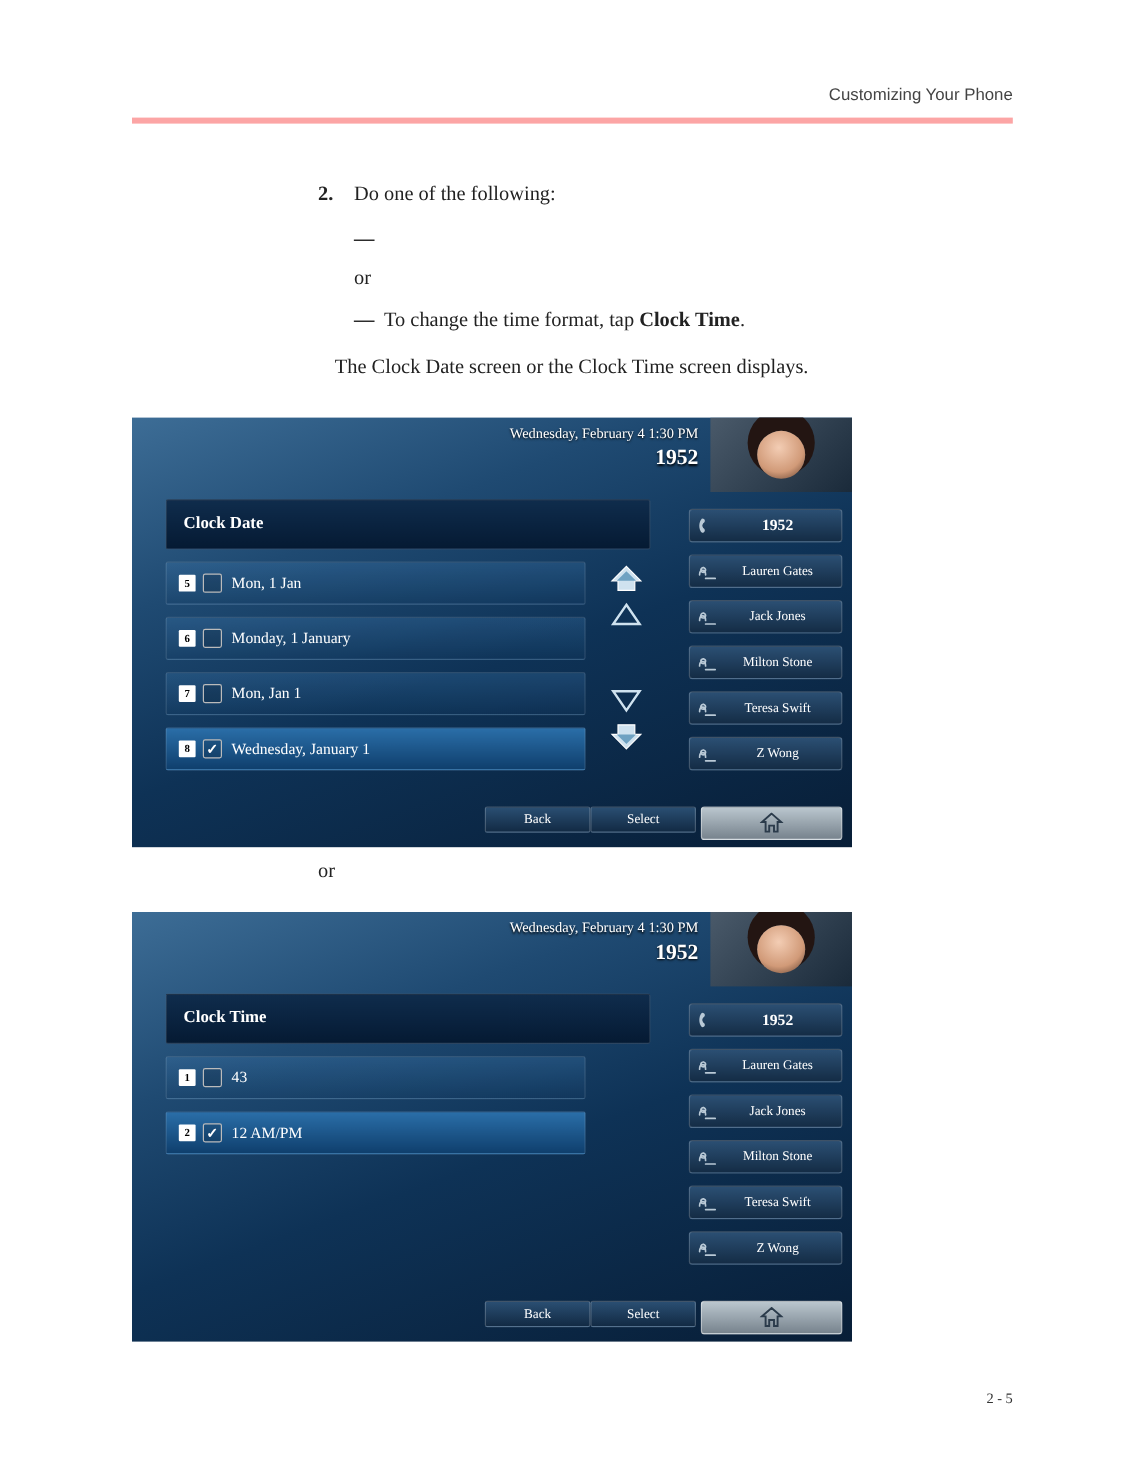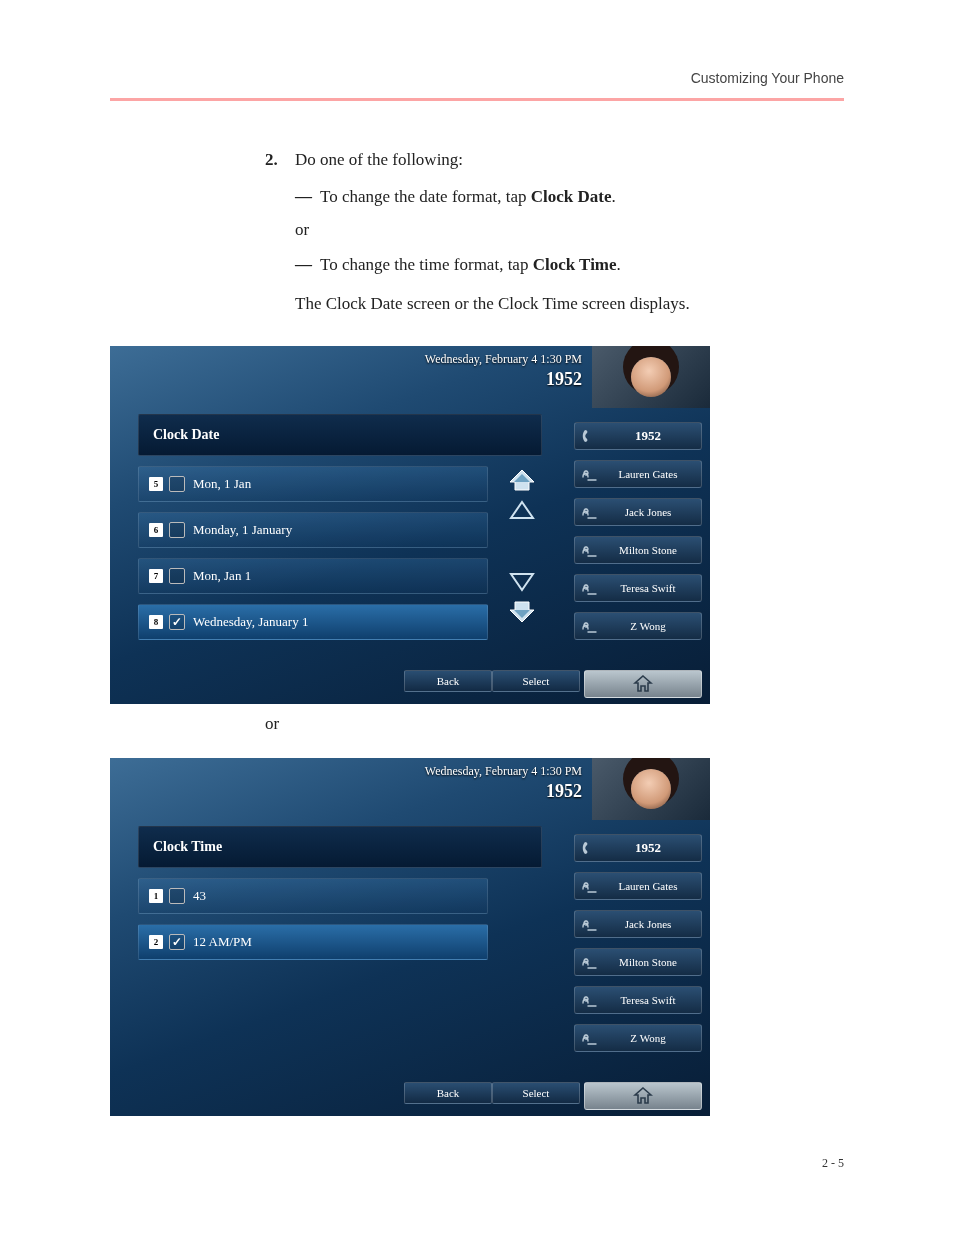--- a/index.html
+++ b/index.html
@@ -1,24 +1,24 @@
 <!DOCTYPE html>
 <html><head>
   <meta charset="utf-8">
   <style>
     *{box-sizing:border-box;margin:0;padding:0}
     body{background:#fff;width:954px;margin:0 auto;font-family:Georgia,serif;color:#222;padding:70px 110px 60px 110px}
-    .page-header{text-align:right;font-family:"Century Gothic",Futura,sans-serif;font-size:14px;color:#444;padding-bottom:12px;border-bottom:3px solid #fca5a5;margin-bottom:45px}
+    .page-header{text-align:right;font-family:"Century Gothic",Futura,sans-serif;font-size:14px;color:#444;padding-bottom:12px;border-bottom:5px solid #fca5a5;margin-bottom:45px}
     .body-text{padding-left:155px;font-size:17px;line-height:1.7}
     .ol-item{display:flex;margin-bottom:8px}
     .ol-item .num{font-weight:bold;width:30px;flex:none}
     .sub-item{display:flex;margin-left:30px;margin-top:6px}
     .sub-item .dash{width:25px;flex:none;font-weight:bold}
     .or-line{margin-left:30px;margin-top:4px;margin-bottom:4px}
-    .result-line{margin-left:30px;margin-top:10px}
+    .result-line{margin-left:14px;margin-top:10px}
     b{font-weight:bold}
 
     
     .screens{margin:28px 0 10px 0}
     .or-between{padding-left:155px;font-size:17px;margin-bottom:24px}
     .shot{width:600px;height:358px;background:linear-gradient(160deg,#3d6d96 0%,#1f4a72 28%,#0e3256 55%,#081e37 100%);position:relative;font-family:Liberation Serif, serif;color:#fff;overflow:hidden}
     .shot .statusbar{position:absolute;top:6px;right:128px;text-align:right;font-size:12px;text-shadow:0 1px 2px #000}
     .shot .statusbar .line2{font-size:18px;font-weight:bold;margin-top:2px}
     .shot .avatar{position:absolute;top:0;right:0;width:118px;height:62px;background:linear-gradient(135deg,#4a5a6a,#1a2a3a);display:flex;align-items:center;justify-content:center}
     .head{width:40px;height:40px;border-radius:50%;background:radial-gradient(circle at 45% 35%,#f3cdb4 0%,#d19a78 60%,#5a3a2a 100%);position:relative;box-shadow:0 -10px 0 8px #231512}
@@ -50,23 +50,20 @@
 
 <div class="page-header">Customizing Your Phone</div>
 
 <div class="body-text">
   <div class="ol-item">
     <div class="num">2.</div>
     <div>Do one of the following:</div>
   </div>
   <div class="sub-item">
     <div class="dash">—</div>
-    <div>
-      <span>To change the date format, tap </span><b>Clock Date</b><span>.</span>
-    </div>
   </div>
   <div class="or-line">or</div>
   <div class="sub-item">
     <div class="dash">—</div>
     <div>
       <span>To change the time format, tap </span><b>Clock Time</b><span>.</span>
     </div>
   </div>
   <div class="result-line">The Clock Date screen or the Clock Time screen displays.</div>
 </div>

